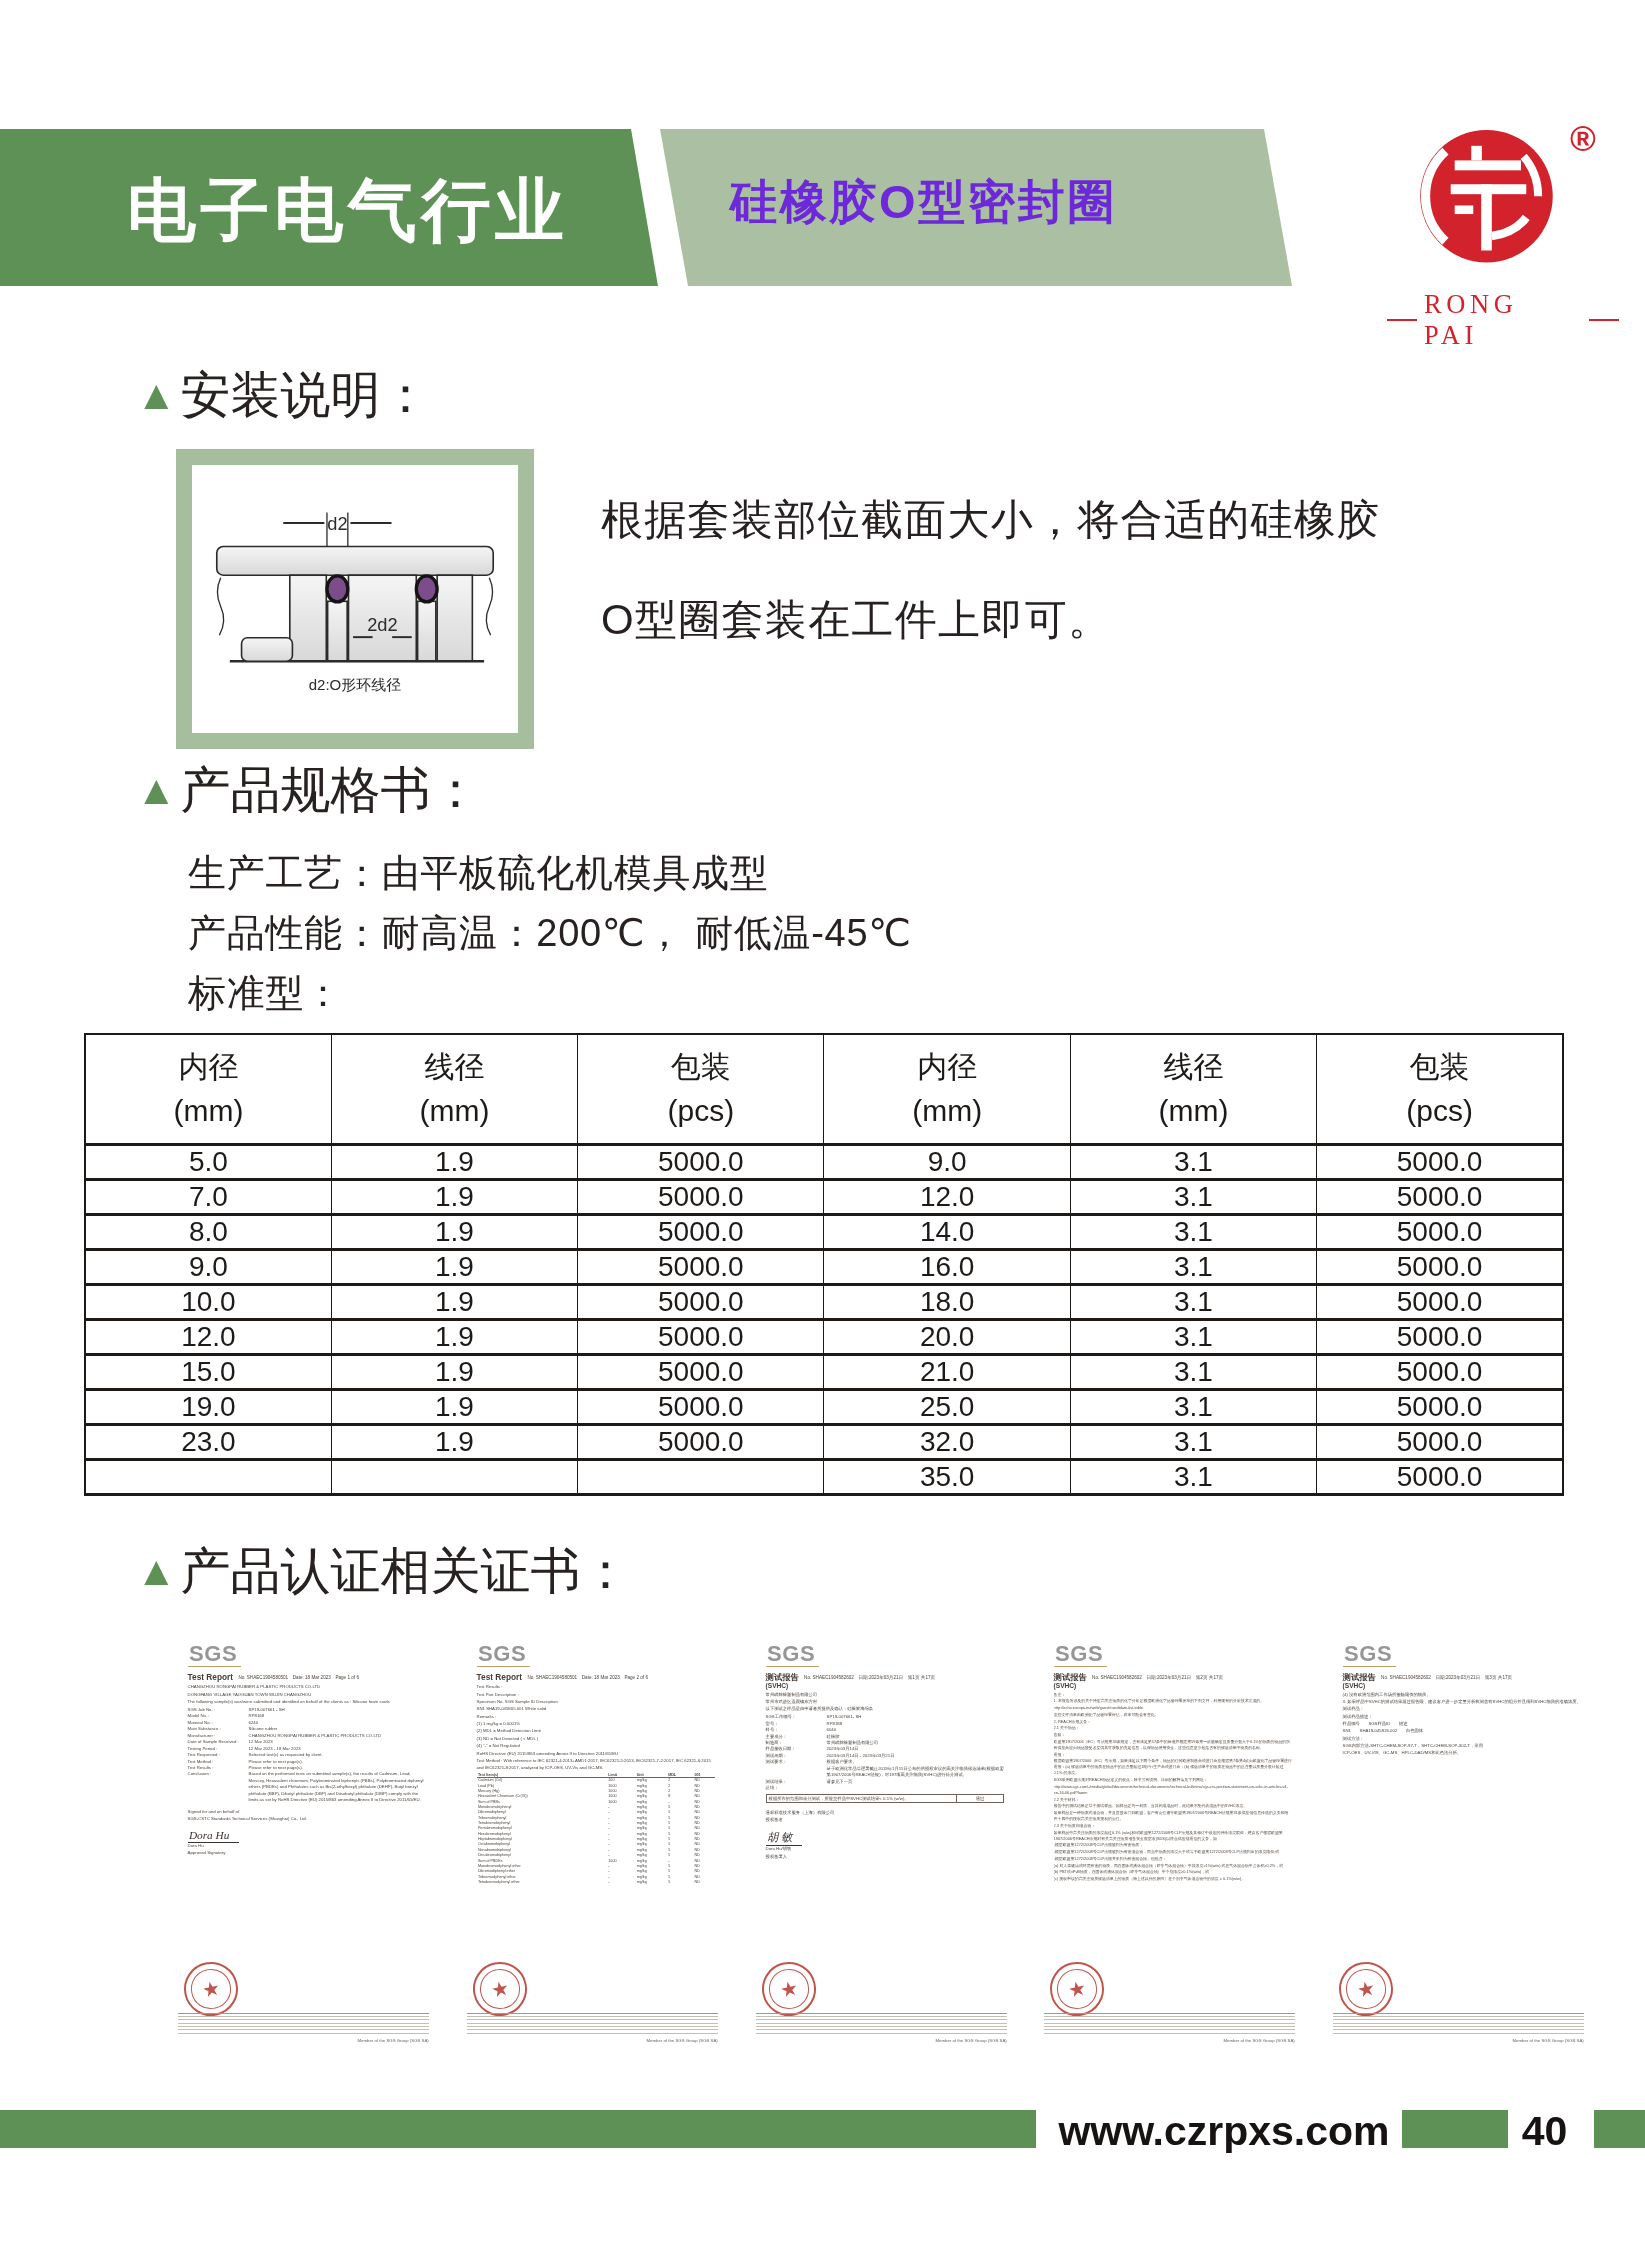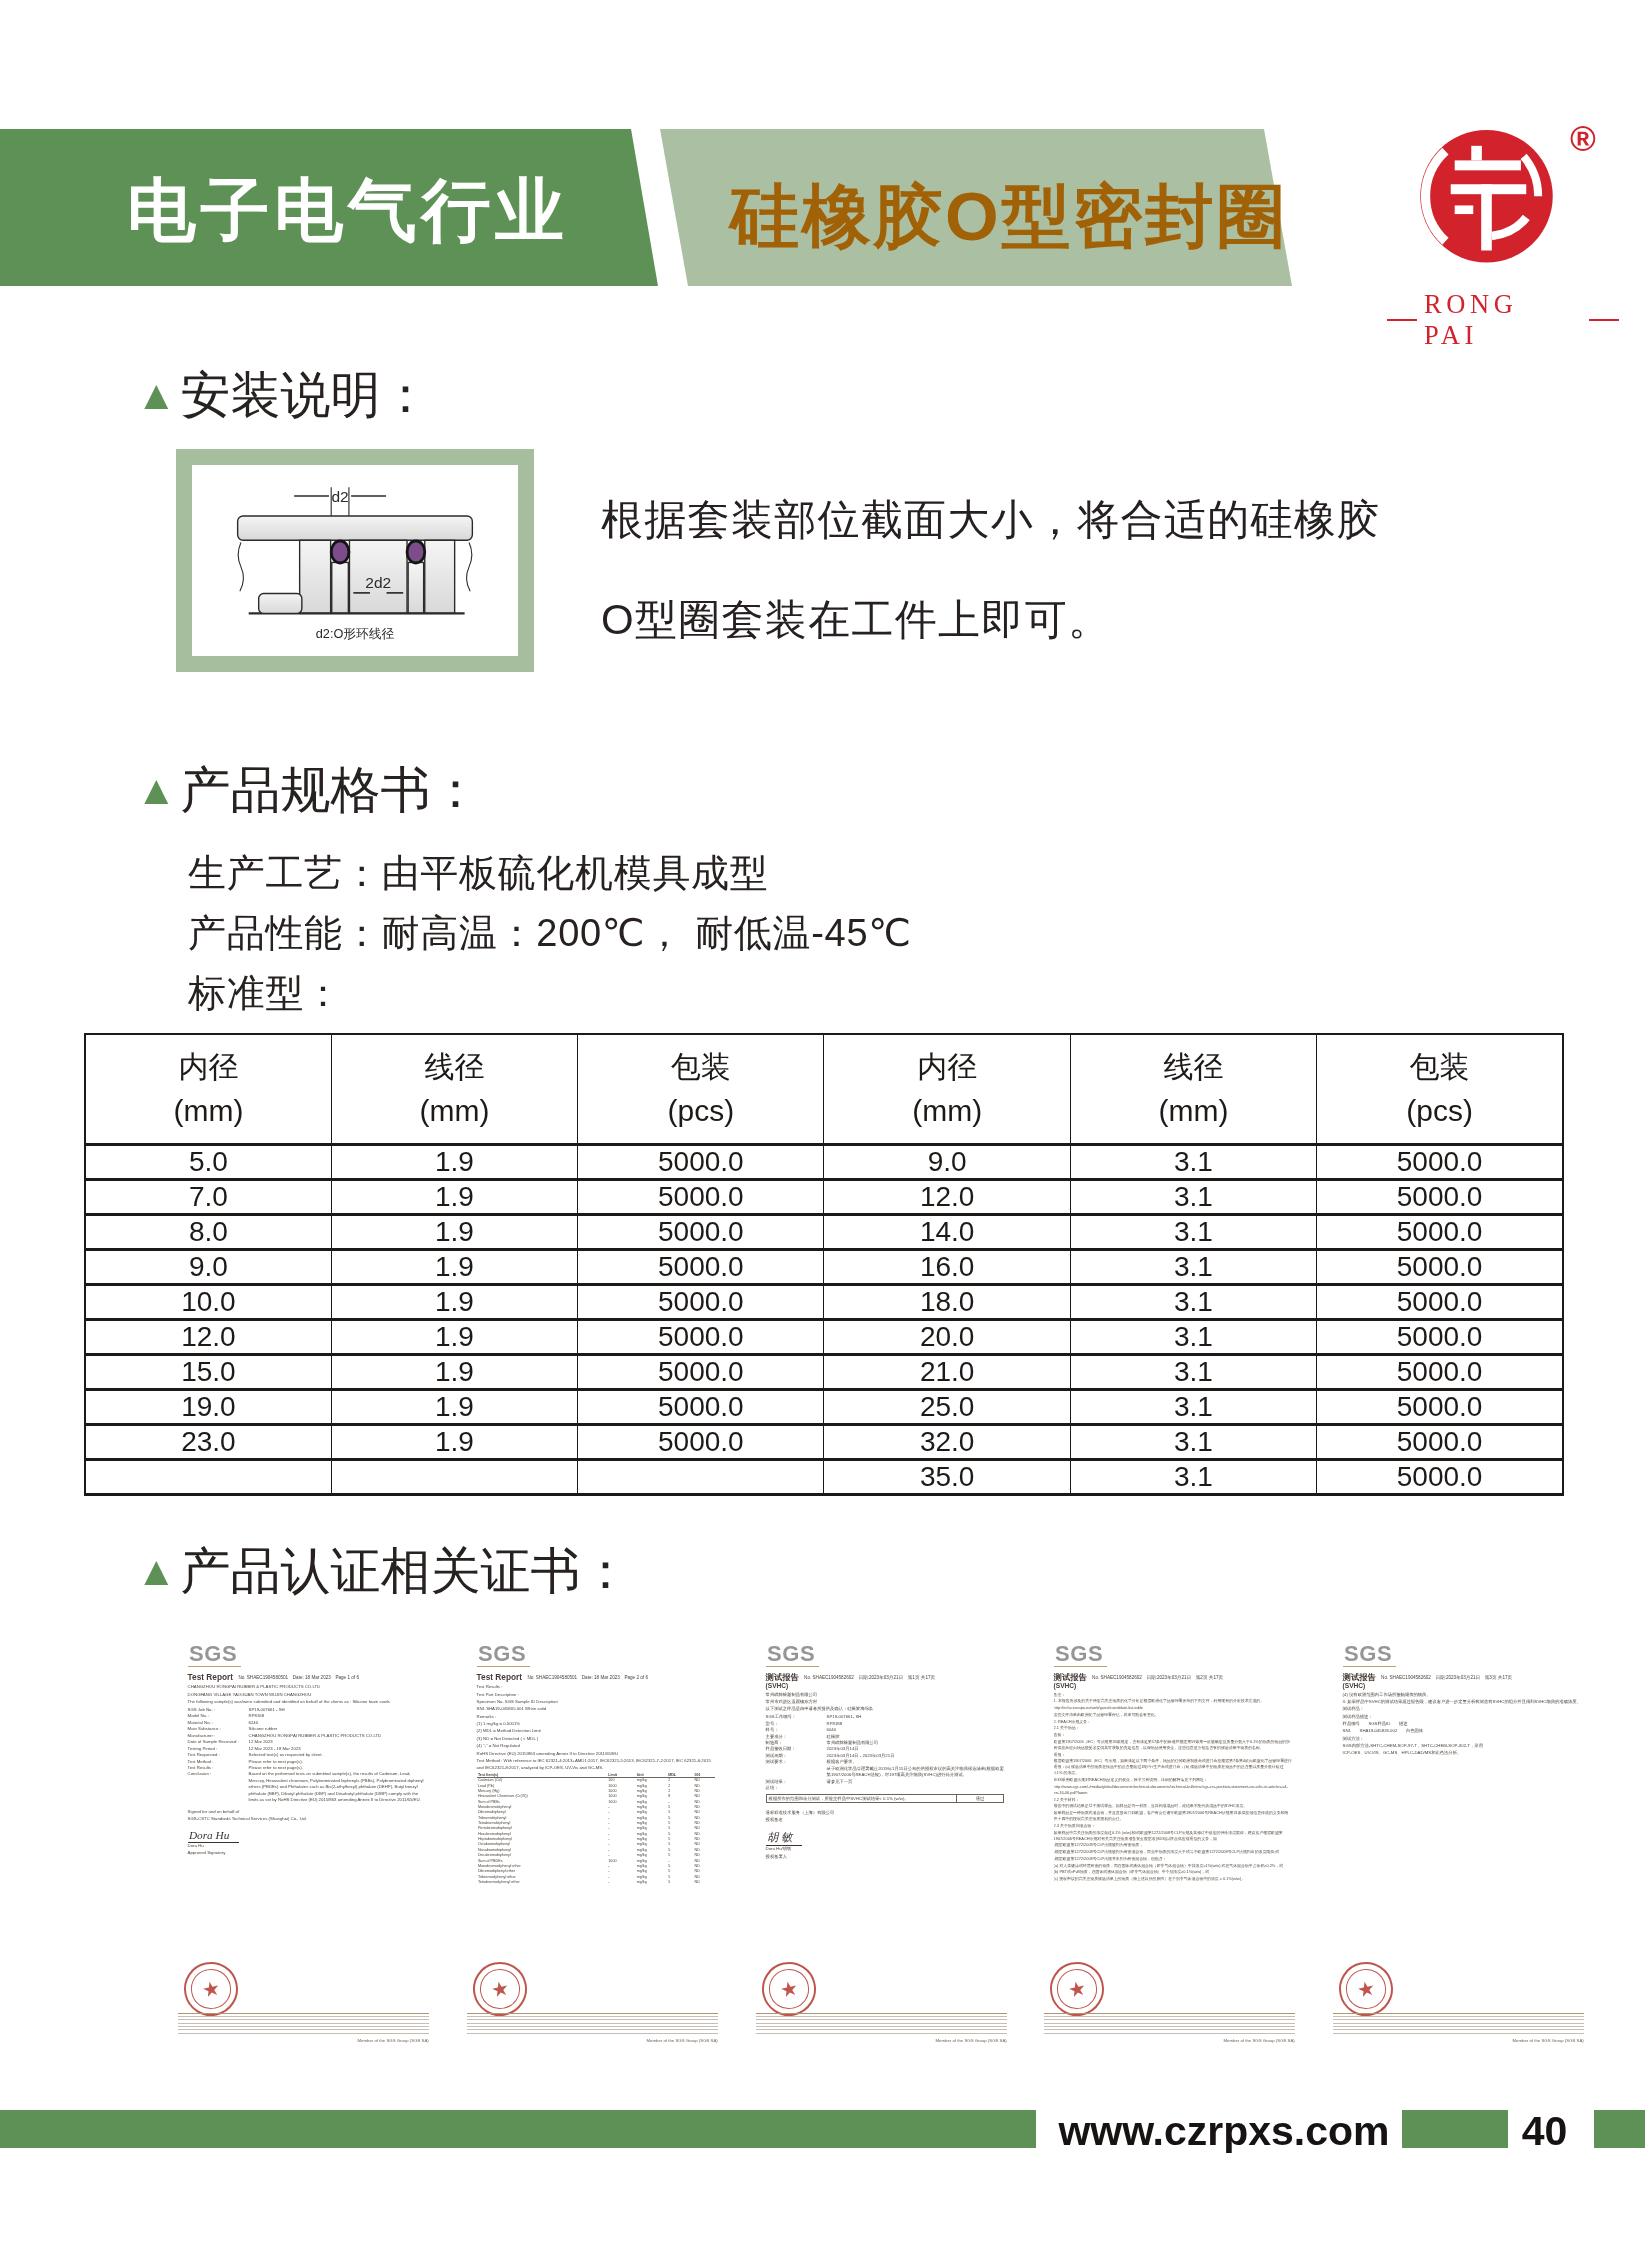--- a/index.html
+++ b/index.html
@@ -5,36 +5,36 @@
   html,body{margin:0;padding:0;background:#ffffff;}
   .page{position:relative;width:1646px;height:2250px;background:#ffffff;overflow:hidden;
         font-family:"Liberation Sans","DejaVu Sans",sans-serif;color:#272120;}
 
   
   .banner-dark{position:absolute;left:0;top:129px;width:730px;height:157px;background:#5e9155;
                clip-path:polygon(0 0,631px 0,658px 100%,0 100%);}
   .banner-light{position:absolute;left:0;top:129px;width:1327px;height:157px;background:#abc0a2;
                clip-path:polygon(660px 0,1264px 0,1292px 100%,688px 100%);}
   .banner-dark-text{position:absolute;left:127px;top:165px;font-size:69px;font-weight:bold;color:#ffffff;letter-spacing:4.6px;}
-  .banner-light-text{position:absolute;left:730px;top:171px;font-size:69px;font-weight:bold;color:#a16207;letter-spacing:2.7px;}
+  .banner-light-text{position:absolute;left:730px;top:171px;font-size:47px;font-weight:bold;color:#6d28d9;letter-spacing:2.7px;}
 
   
   .logo{position:absolute;left:1387px;top:118px;width:232px;height:212px;}
   .logo svg{position:absolute;left:20px;top:0;width:159px;height:159px;}
   .logo .reg{position:absolute;left:183px;top:1.3px;font-size:35px;font-weight:bold;color:#d2232c;}
   .brand-row{position:absolute;left:0;top:171px;width:232px;display:flex;align-items:center;justify-content:center;gap:6.6px;color:#d2232c;}
   .brand-dash{width:30.5px;height:2.7px;background:#d2232c;}
   .brand-name{font-family:"Liberation Serif","DejaVu Serif",serif;font-size:26.5px;letter-spacing:4.6px;color:#d2232c;}
 
   
   .sec-title{position:absolute;display:flex;align-items:center;font-size:50px;color:#272120;font-weight:500;}
   .tri{color:#5e9155;font-size:41px;margin-right:4px;line-height:1;}
 
   
-  .install-box{position:absolute;left:176px;top:449px;width:358px;height:223px;background:#a6bd9e;box-sizing:border-box;padding:16px;}
+  .install-box{position:absolute;left:176px;top:449px;width:358px;height:300px;background:#a6bd9e;box-sizing:border-box;padding:16px;}
   .install-inner{width:100%;height:100%;background:#ffffff;}
   .install-inner svg{width:100%;height:100%;}
   .desc-line{position:absolute;left:601px;font-size:42px;color:#262020;letter-spacing:1.3px;text-align:right;}
 
   
   .spec-line{position:absolute;left:188px;font-size:38px;color:#272120;letter-spacing:0.7px;}
 
   
   .spec-table{position:absolute;left:84px;top:1033px;width:1480px;border-collapse:collapse;table-layout:fixed;
               border:2px solid #1c1917;}

